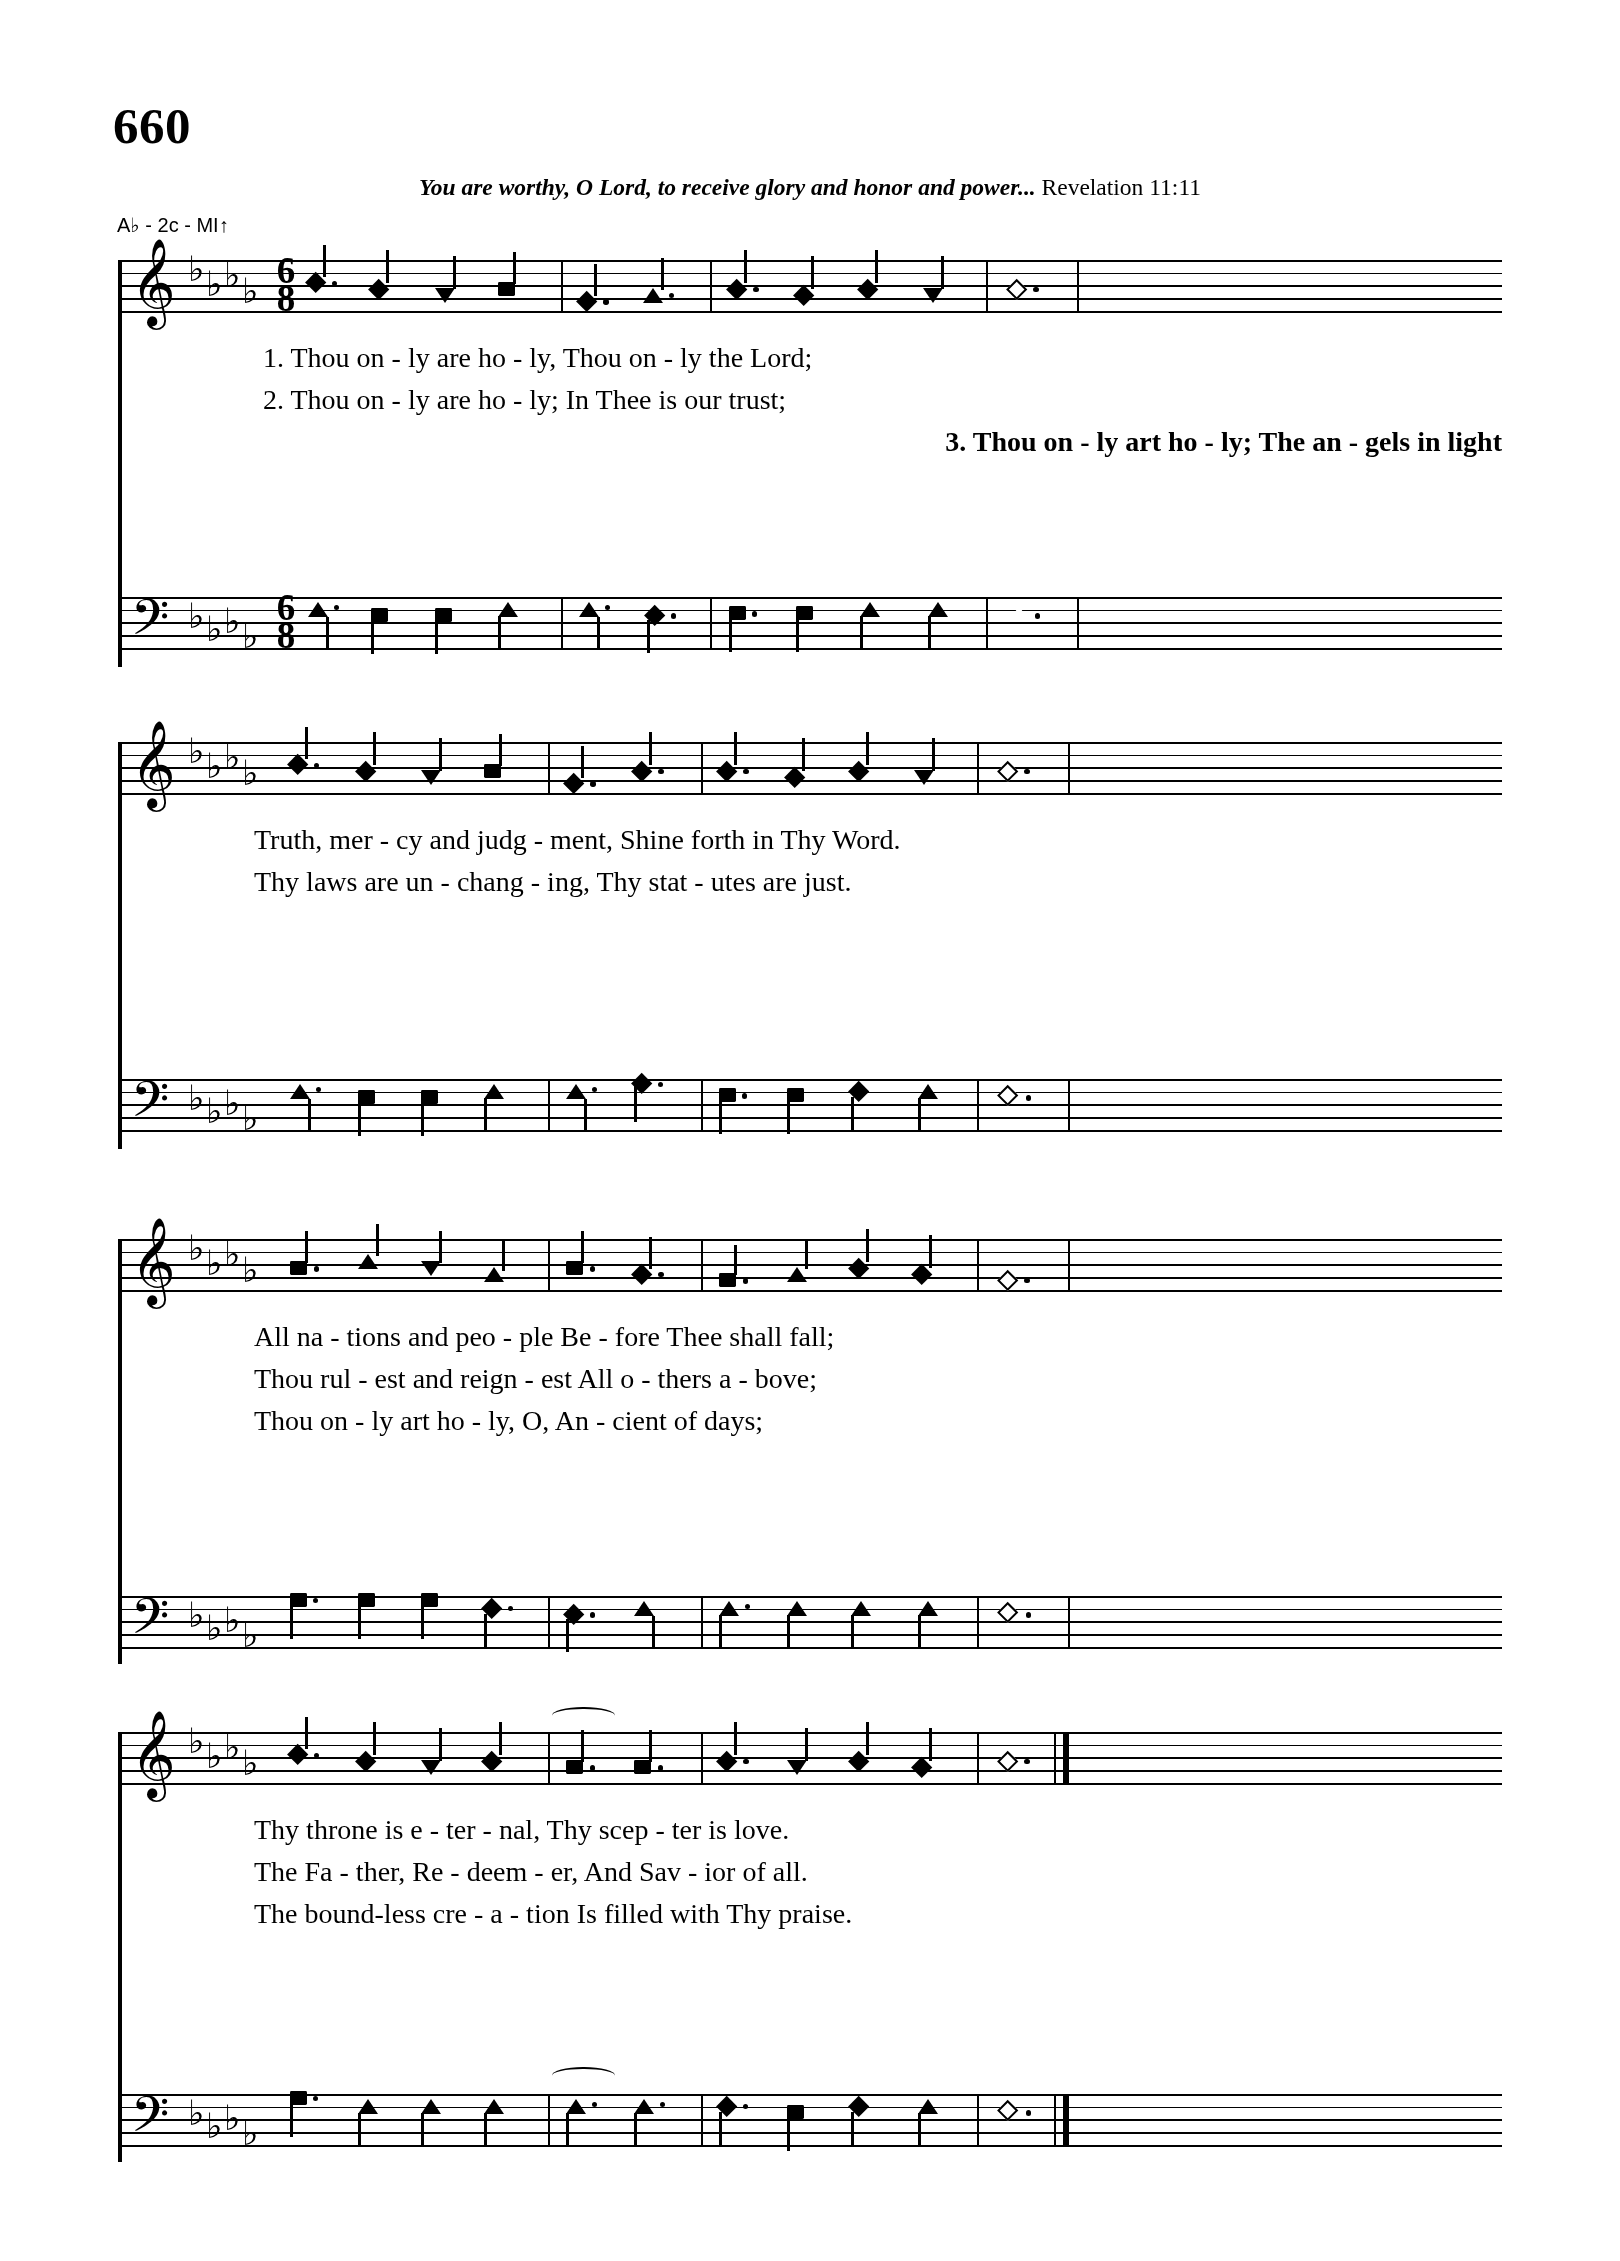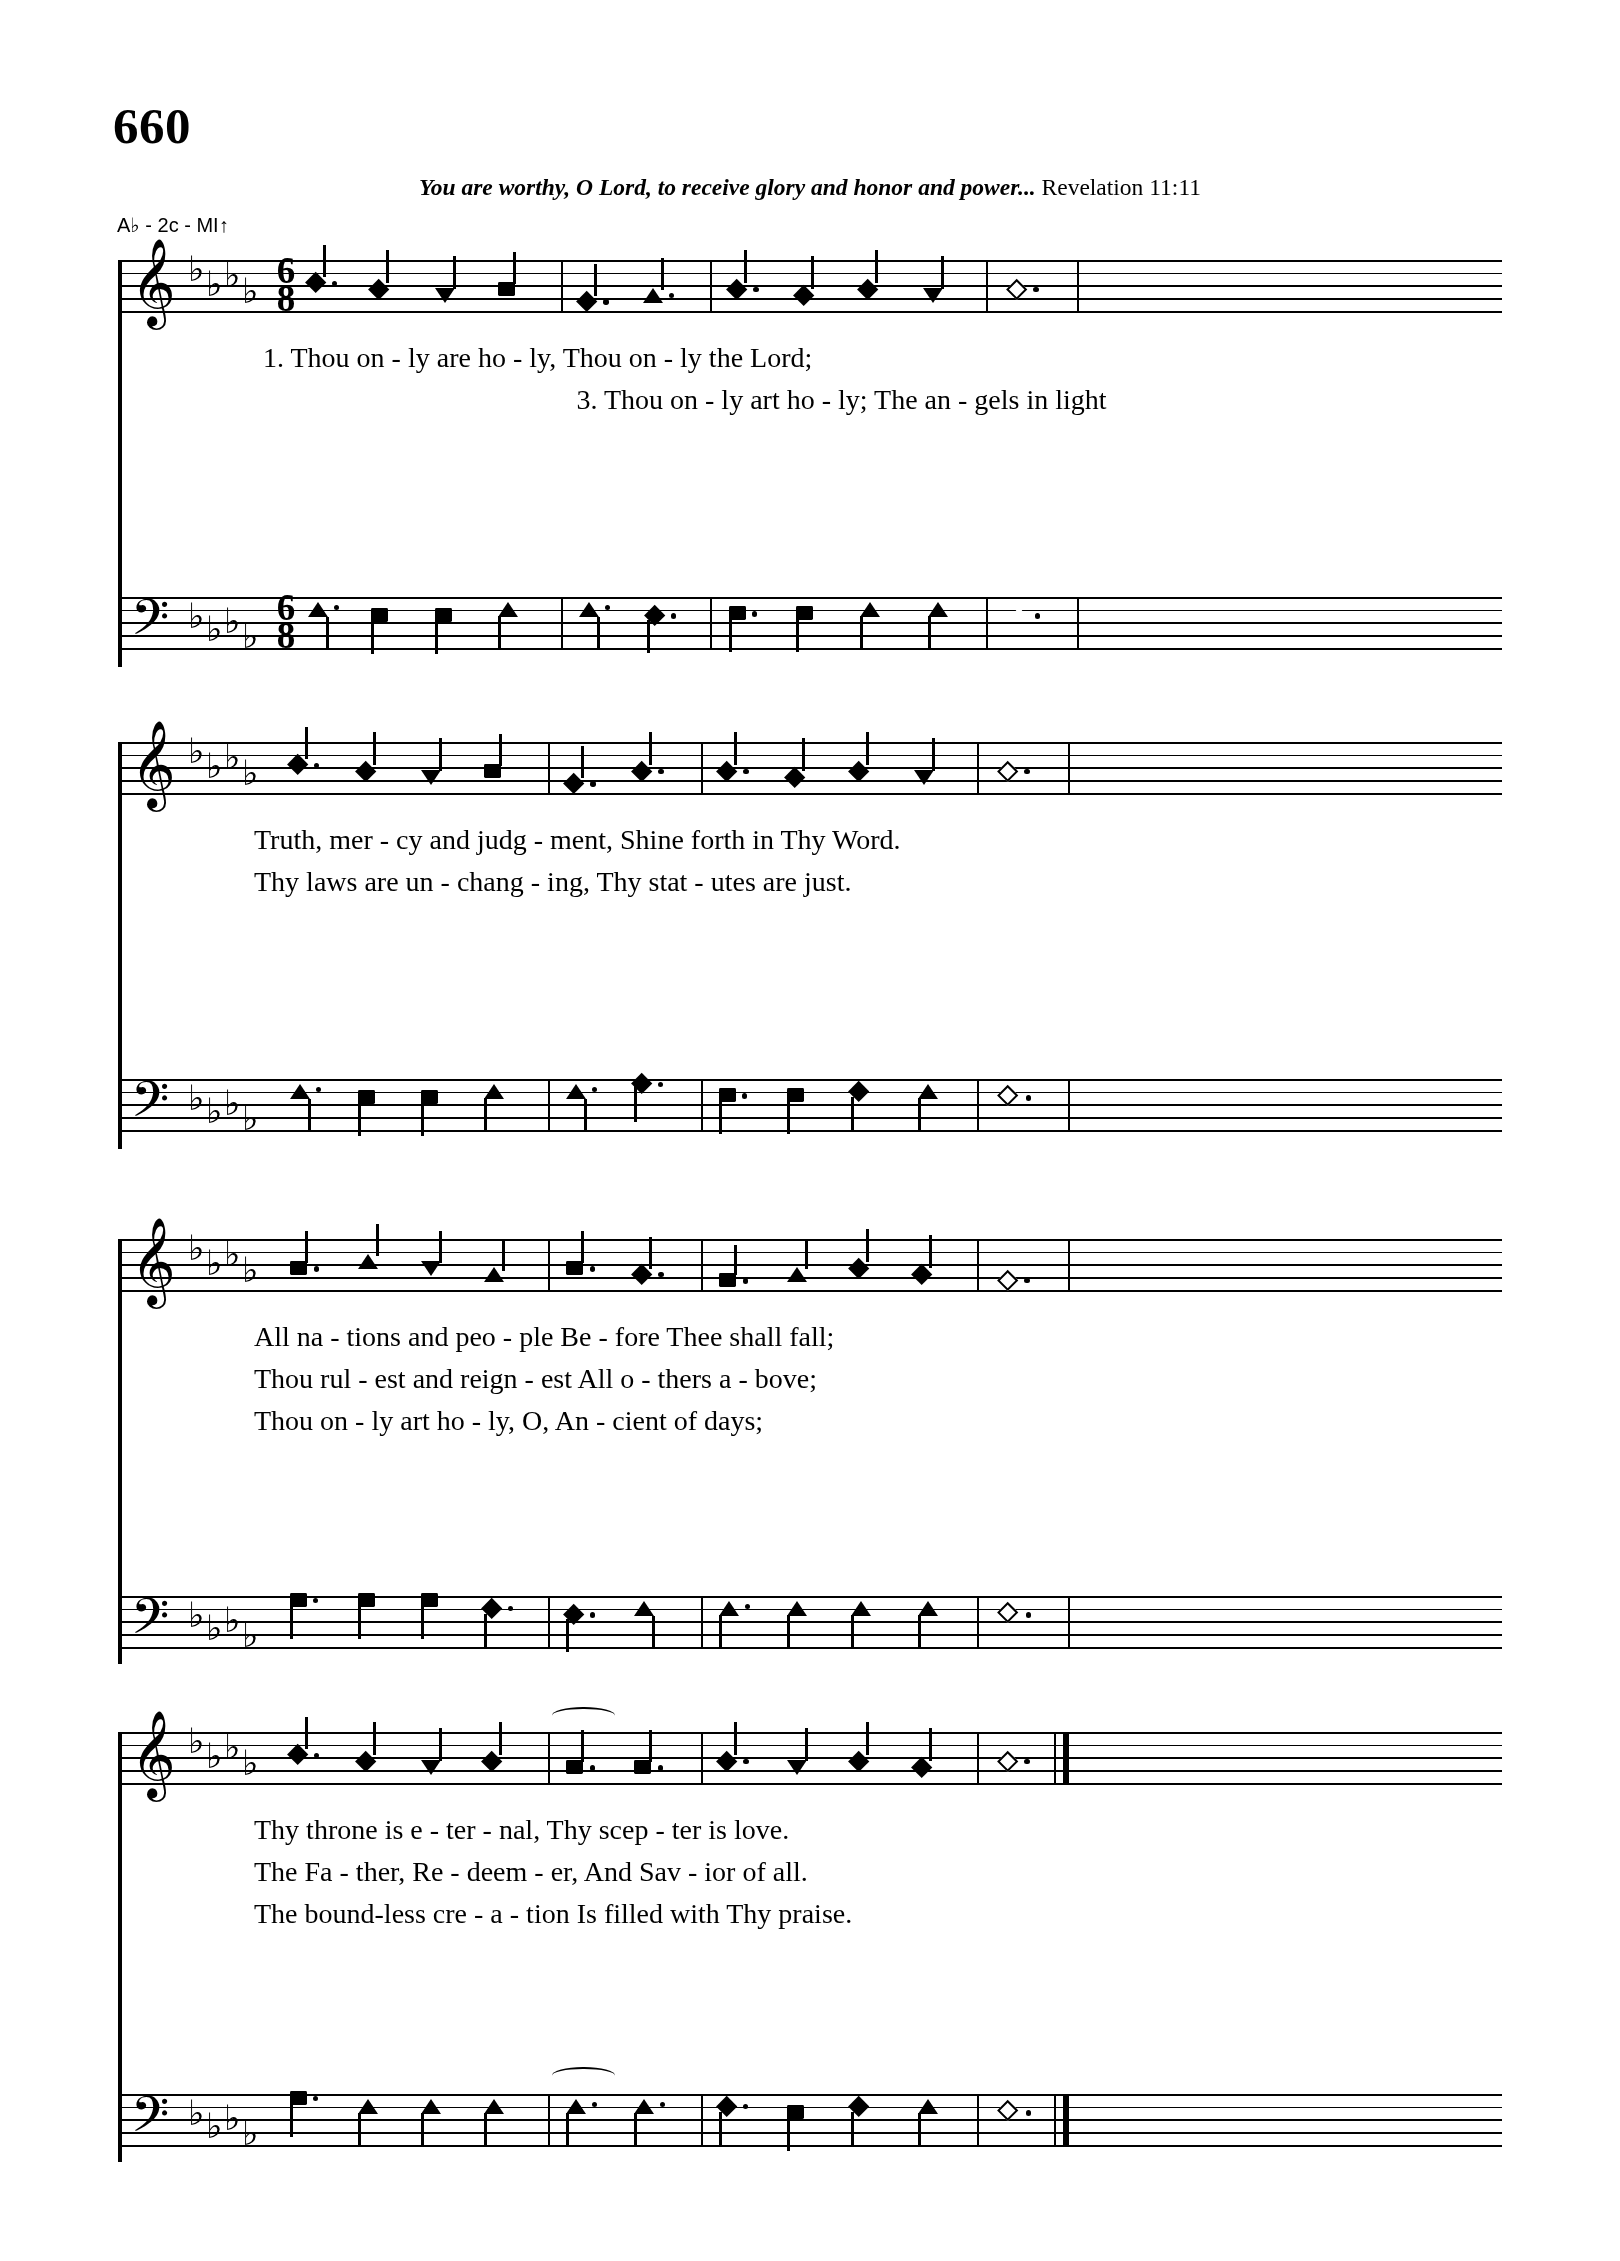--- a/index.html
+++ b/index.html
@@ -306,21 +306,24 @@
         </div>
         <div class="barline" style="left:959px; top:0px; height:53px;"></div>
       </div>
     </div>
 
     <div class="lyrics" style="left:0; top:77px; width:1384px;">
       <div class="lyric-row">
         <div class="lyric-cell" style="width:100%; text-align:left; padding-left:145px;">1. Thou   on - ly   are   ho - ly,   Thou on - ly   the   Lord;</div>
       </div>
       <div class="lyric-row">
-        <div class="lyric-cell" style="width:100%; text-align:center; padding-left:63px;">3. Thou   on - ly   art   ho - ly;   The an - gels   in   light</div>
+        <div class="lyric-cell" style="width:100%; text-align:left; padding-left:145px;">2. Thou   on - ly   are   ho - ly;   In Thee is   our   trust;</div>
+      </div>
+      <div class="lyric-row">
+        <div class="lyric-cell" style="width:100%; text-align:right; padding-left:63px;font-weight:bold;">3. Thou   on - ly   art   ho - ly;   The an - gels   in   light</div>
       </div>
     </div>
 
     <div style="position:absolute; top:337px; left:0; width:100%;">
       <div class="stave">
         <div class="line l0"></div>
           <div class="line l1"></div>
           <div class="line l2"></div>
           <div class="line l3"></div>
           <div class="line l4"></div>

